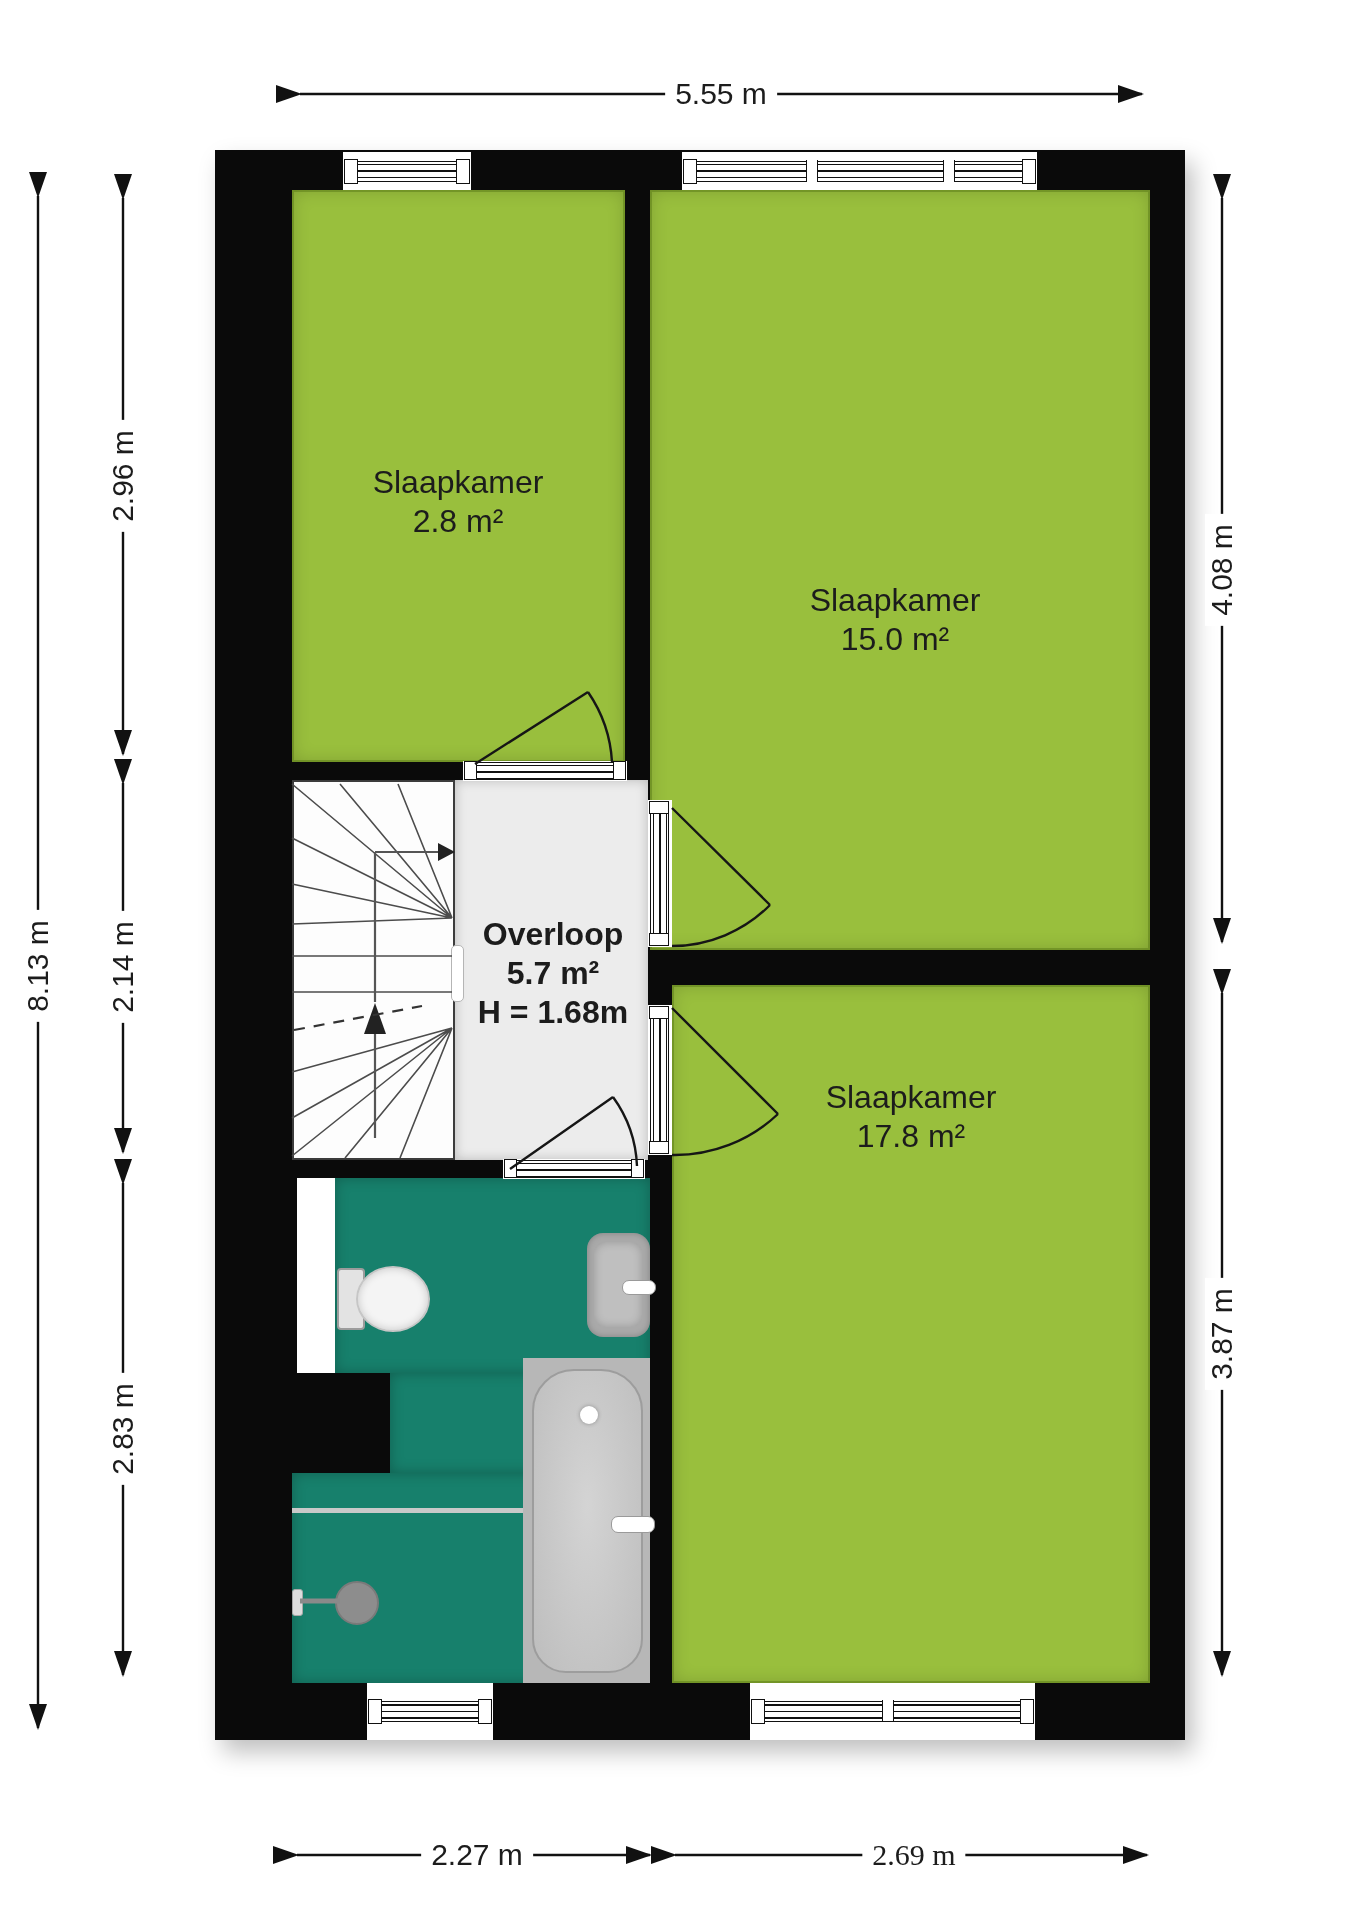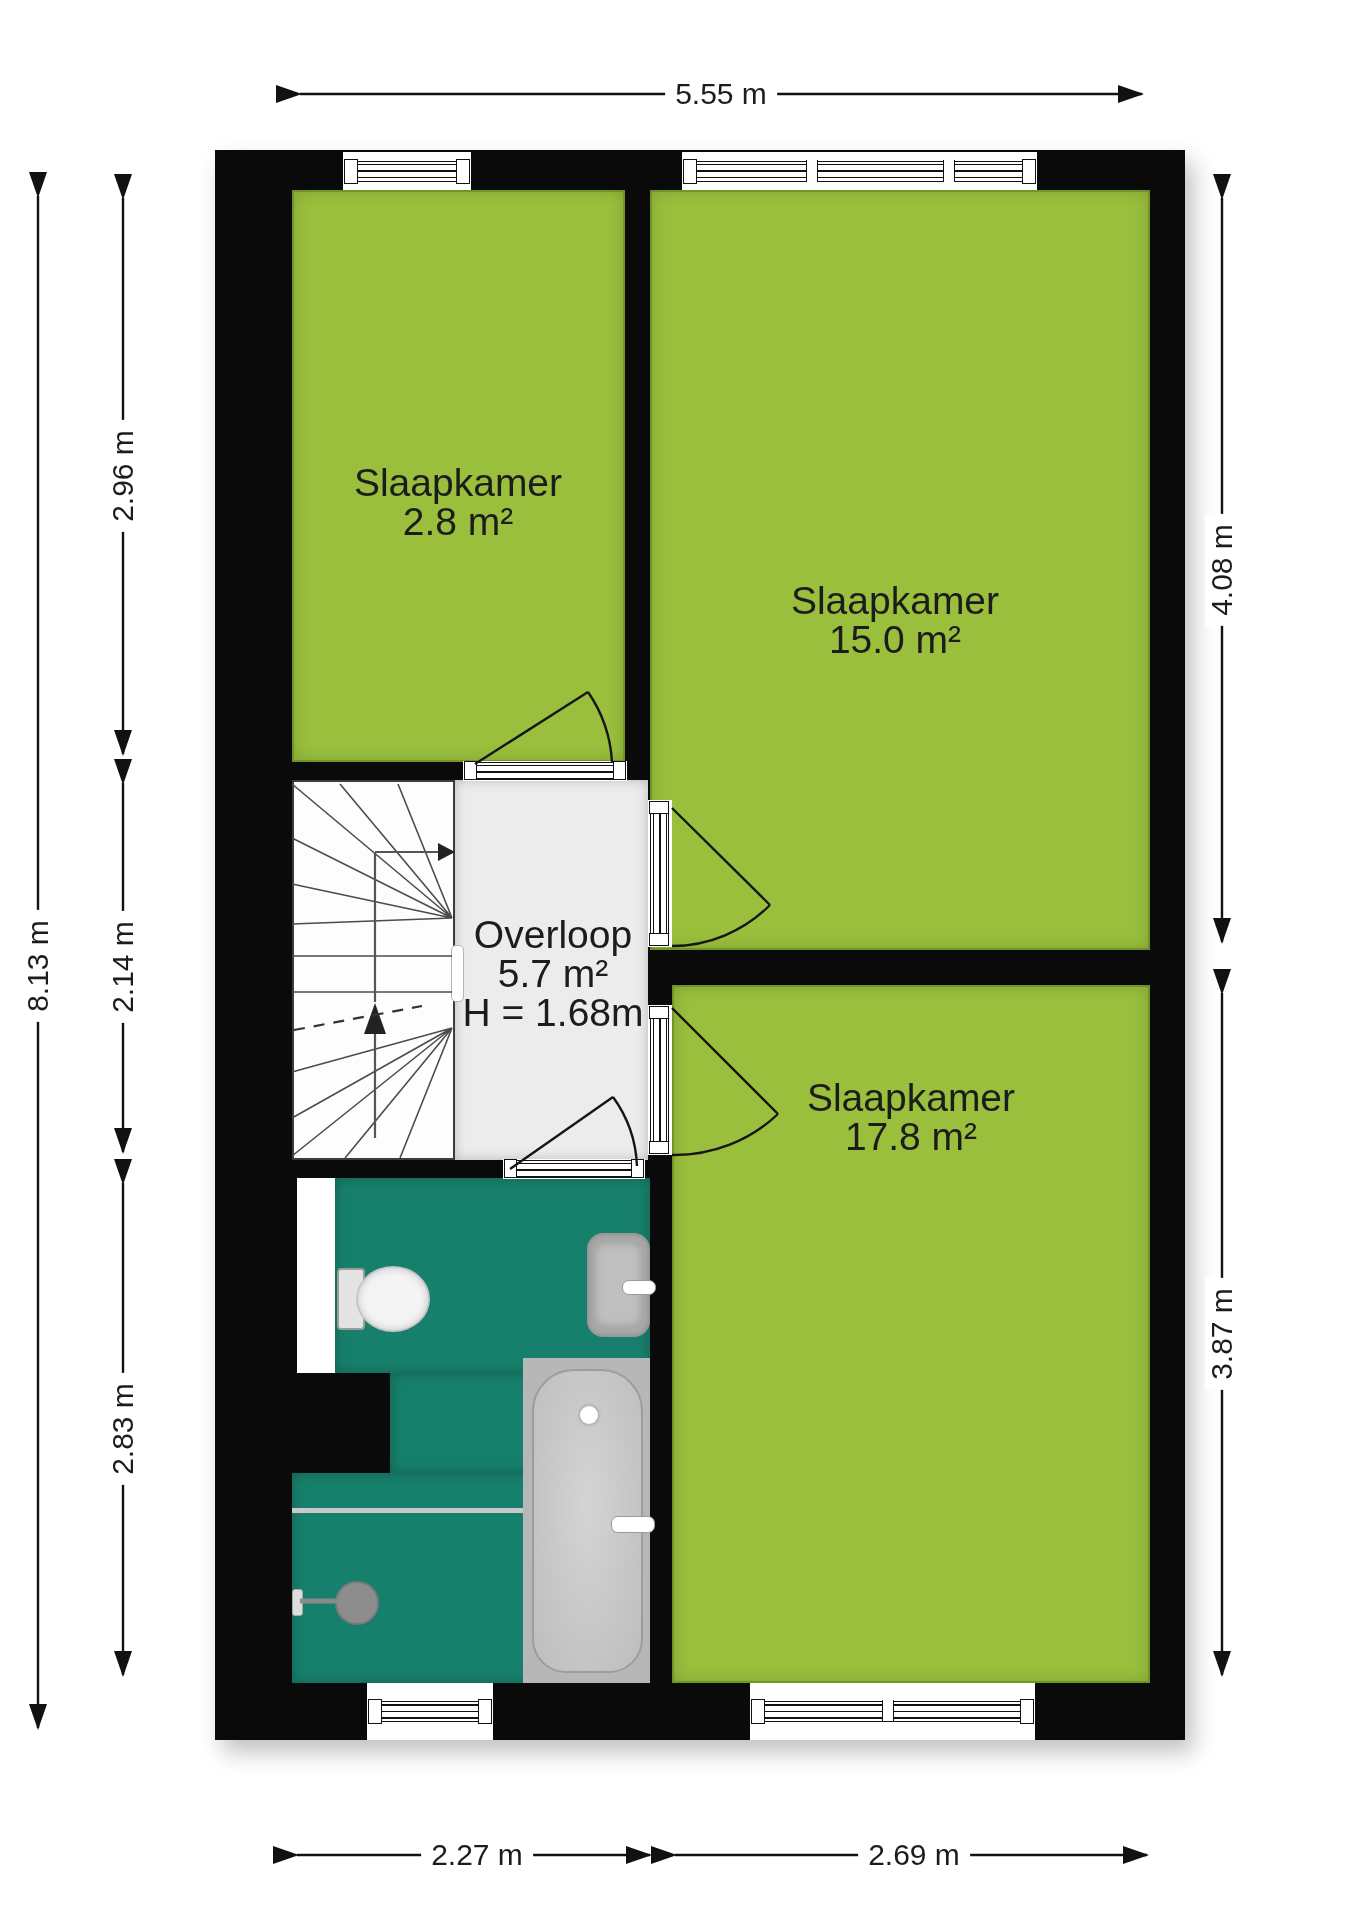--- a/index.html
+++ b/index.html
@@ -9,21 +9,21 @@
   
   #wall-base{left:215px;top:150px;width:970px;height:1590px;background:#0a0a0a;
              box-shadow:8px 12px 22px rgba(0,0,0,.25);}
   
   .room-green{background:#99BF3D;box-shadow:inset 0 0 0 2px rgba(70,100,10,.35), inset 0 0 18px rgba(0,0,0,.18);}
   .room-teal{background:#17806C;box-shadow:inset 0 0 14px rgba(0,0,0,.25);}
   .room-gray{background:#ECECEC;box-shadow:inset 0 0 12px rgba(0,0,0,.22);}
   .room-white{background:#FDFDFD;box-shadow:inset 0 0 0 2px #3c3c3c;}
   .white-strip{background:#fff;}
   
-  .room-label{transform:translate(-50%,-50%);text-align:center;font-size:39px;line-height:39px;white-space:nowrap;}
+  .room-label{transform:translate(-50%,-50%);text-align:center;font-size:32px;line-height:39px;white-space:nowrap;}
   .dim-label{transform:translate(-50%,-50%);background:#fff;padding:0 10px;font-size:30px;white-space:nowrap;z-index:6;}
   .dim-label.v{transform:translate(-50%,-50%) rotate(-90deg);}
   
   .win{background:#fff;z-index:3;}
   .frame-h{position:absolute;background:
       linear-gradient(to bottom,#fff 0 2px,#111 2px 3.5px,#fff 3.5px 8.5px,#111 8.5px 10px,#fff 10px 15px,#111 15px 16.5px,#fff 16.5px 19px);
       border:1.5px solid #111;}
   .frame-v{position:absolute;background:
       linear-gradient(to right,#fff 0 2px,#111 2px 3.5px,#fff 3.5px 8.5px,#111 8.5px 10px,#fff 10px 15px,#111 15px 16.5px,#fff 16.5px 19px);
       border:1.5px solid #111;}
@@ -166,33 +166,33 @@
   </svg>
 
   <div class="abs room-label" style="left:458px;top:502px;z-index:6;">
     <div>Slaapkamer</div>
     <div>2.8 m²</div>
   </div>
   <div class="abs room-label" style="left:895px;top:620px;z-index:6;">
     <div>Slaapkamer</div>
     <div>15.0 m²</div>
   </div>
-  <div class="abs room-label" style="left:553px;top:973px;z-index:6;">
+  <div class="abs room-label" style="left:553px;top:973px;z-index:6;font-weight:bold;">
     <div>Overloop</div>
     <div>5.7 m²</div>
     <div>H = 1.68m</div>
   </div>
   <div class="abs room-label" style="left:911px;top:1117px;z-index:6;">
     <div>Slaapkamer</div>
     <div>17.8 m²</div>
   </div>
 
   <div class="abs dim-label" style="left:721px;top:94px;">5.55 m</div>
   <div class="abs dim-label v" style="left:38px;top:966px;">8.13 m</div>
   <div class="abs dim-label v" style="left:123px;top:476px;">2.96 m</div>
   <div class="abs dim-label v" style="left:123px;top:967px;">2.14 m</div>
   <div class="abs dim-label v" style="left:123px;top:1429px;">2.83 m</div>
   <div class="abs dim-label v" style="left:1222px;top:570px;">4.08 m</div>
   <div class="abs dim-label v" style="left:1222px;top:1334px;">3.87 m</div>
   <div class="abs dim-label" style="left:477px;top:1855px;">2.27 m</div>
-  <div class="abs dim-label" style="left:914px;top:1855px;">2.69 m</div>
+  <div class="abs dim-label" style="left:914px;top:1855px;font-family:Liberation Serif, serif;">2.69 m</div>
 
 </div>
 
 </body></html>

